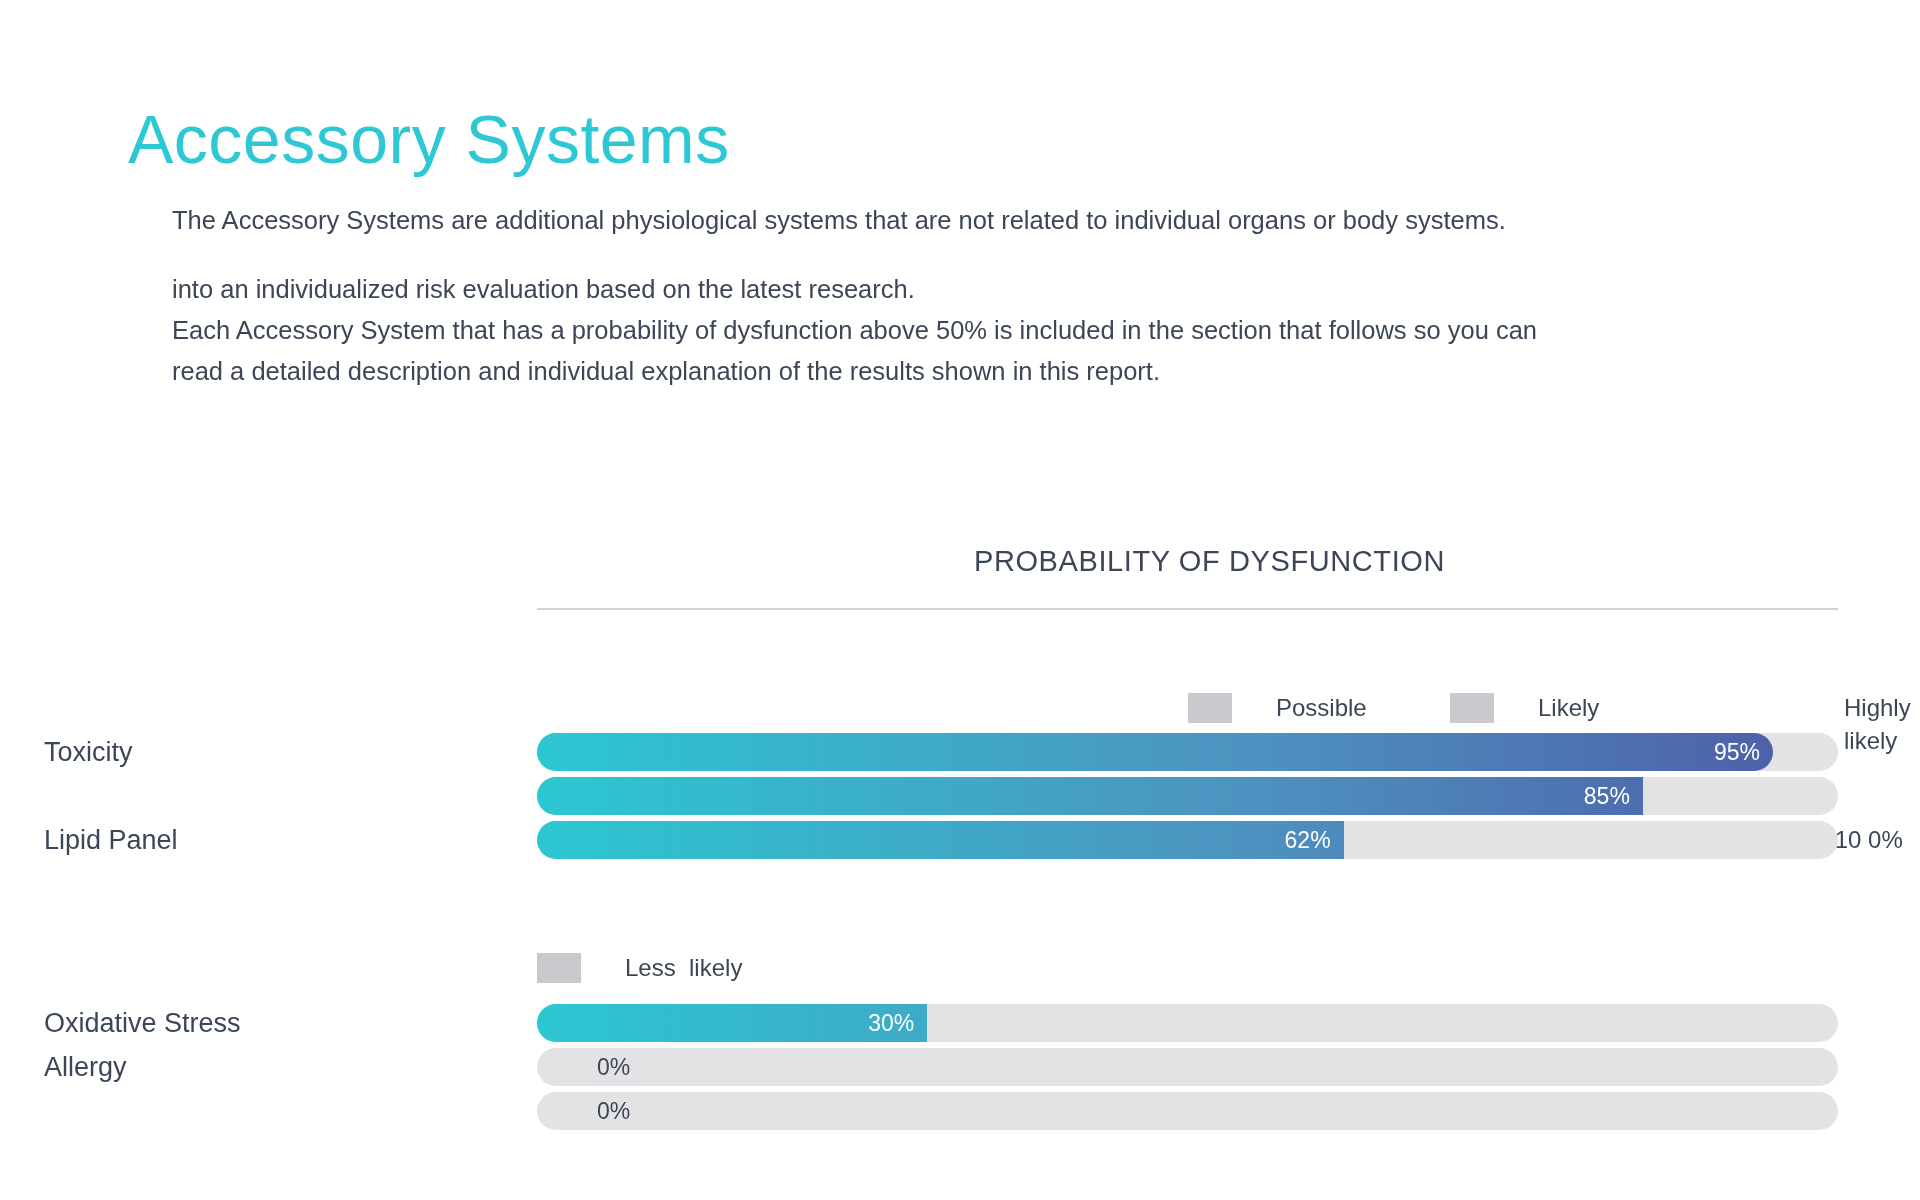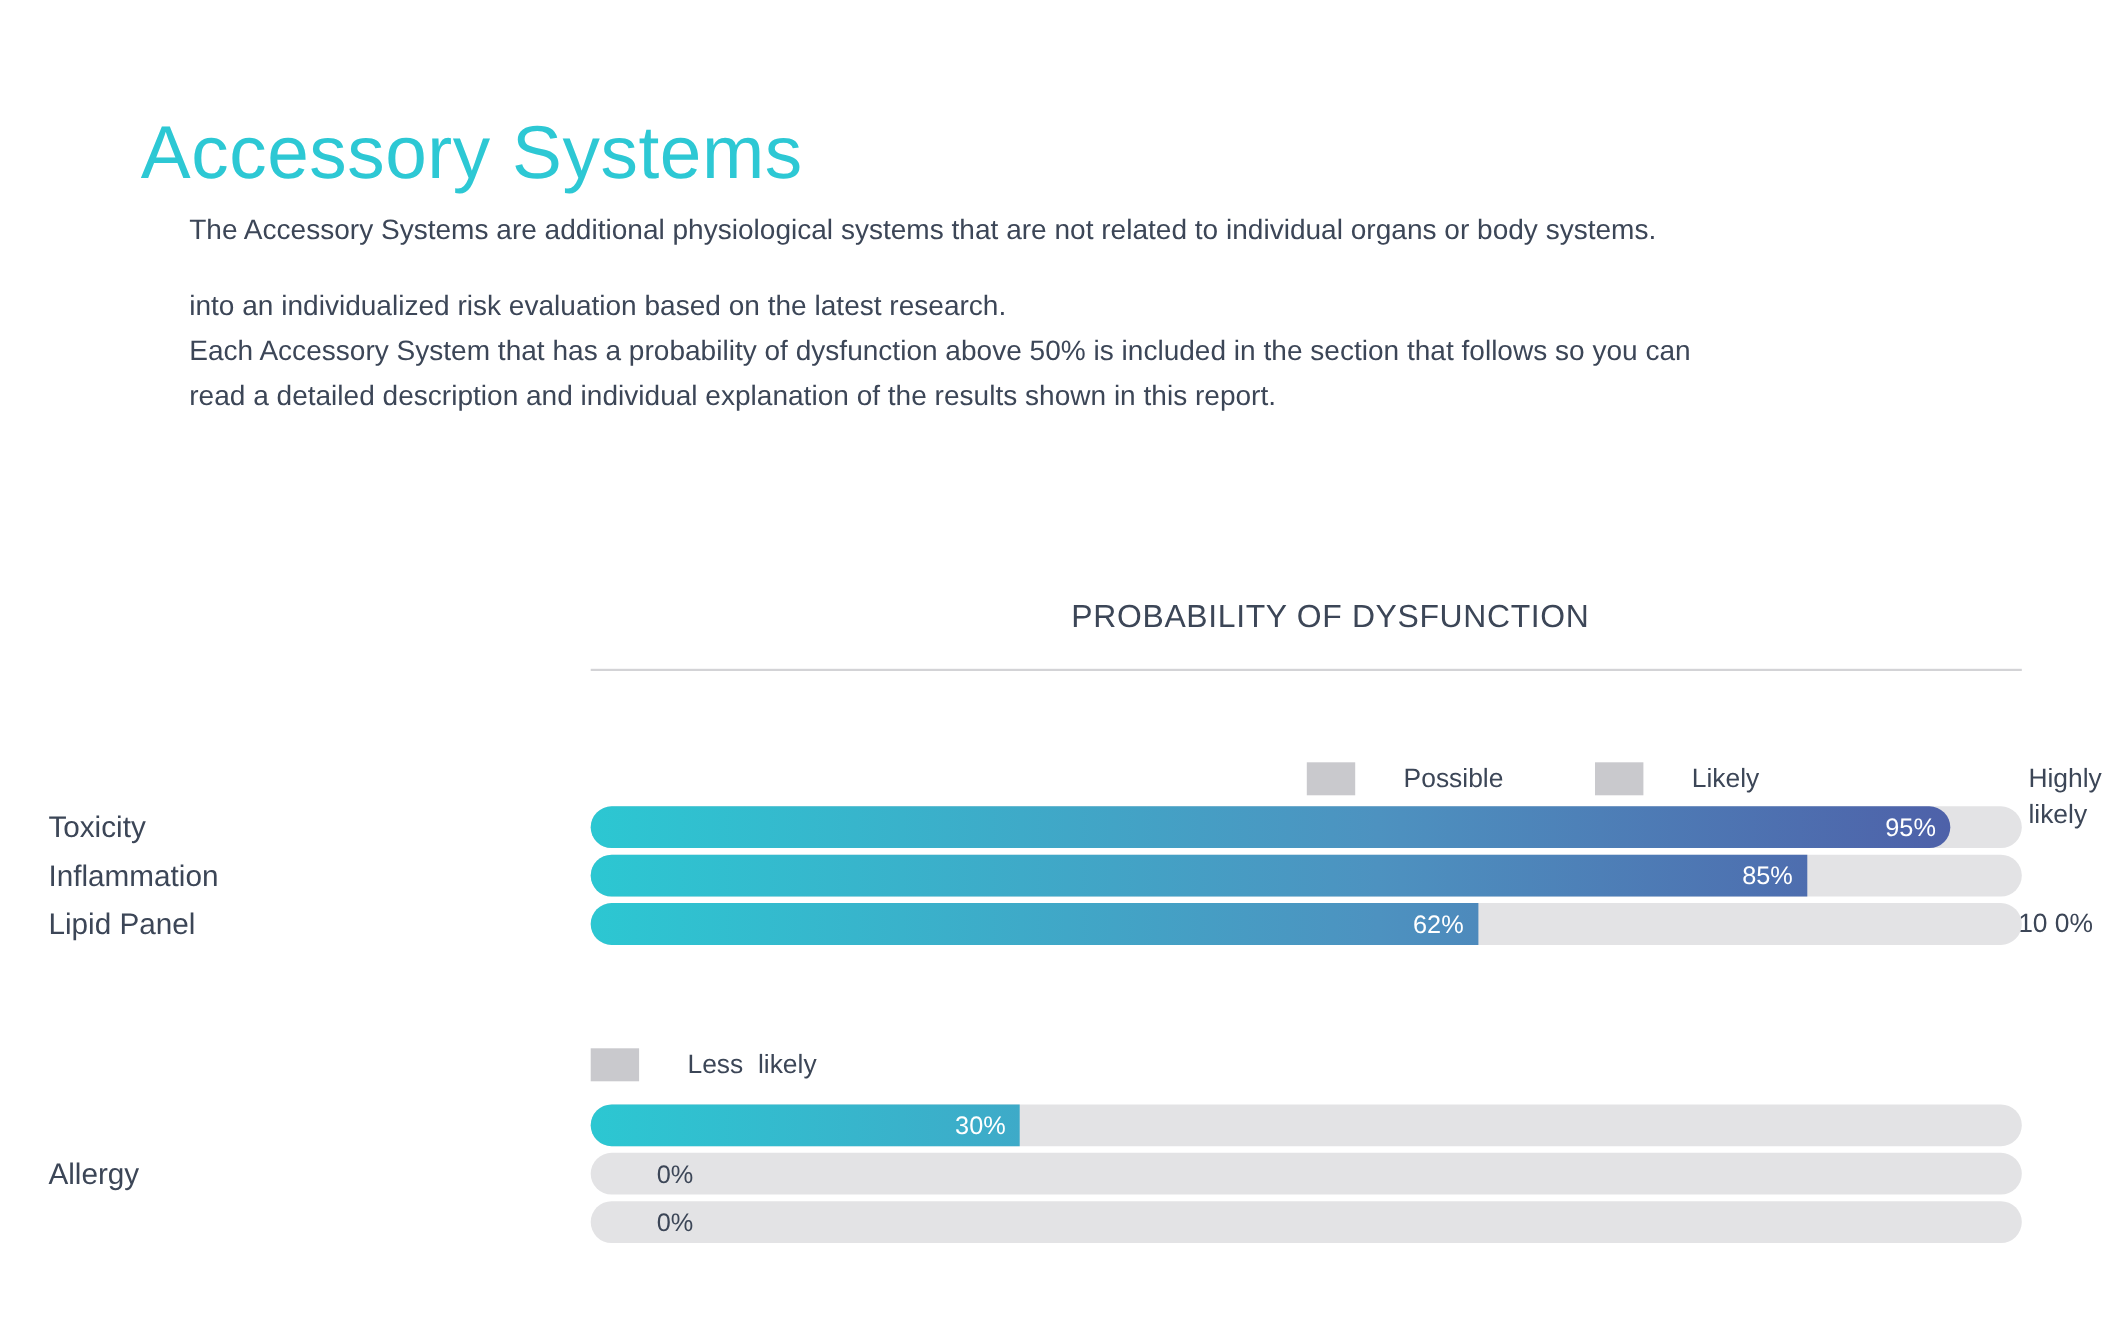--- a/index.html
+++ b/index.html
@@ -28,21 +28,21 @@
     font-weight: 300;
     letter-spacing: 0.5px;
     color: #2dc8d4;
     line-height: 1.05;
     white-space: nowrap;
   }
 
   .intro {
     position: absolute;
     left: 84px;
-    top: 189px;
+    top: 200px;
     width: 1790px;
     color: #3c4657;
     font-size: 25.5px;
     line-height: 41px;
     font-weight: 400;
   }
   .intro p { margin: 0; }
   .intro .para-gap { height: 28px; }
 
   
@@ -225,21 +225,20 @@
     <div class="row" style="top:185px;">
       <div class="row-label">Toxicity</div>
       <div class="track">
         <div class="fill capped" style="width: 95%; background-image: linear-gradient(to right, rgb(44, 199, 210) 0%, rgb(77, 146, 192) 55%, rgb(78, 91, 166) 100%); background-size: 105.263% 100%; background-repeat: no-repeat;">
           <span class="fill-value">95%</span>
         </div>
       </div>
     </div>
 
     <div class="row" style="top:229px;">
-      <div class="row-label">Inflammation</div>
       <div class="track">
         <div class="fill" style="width: 85%; background-image: linear-gradient(to right, rgb(44, 199, 210) 0%, rgb(77, 146, 192) 55%, rgb(78, 91, 166) 100%); background-size: 117.647% 100%; background-repeat: no-repeat;">
           <span class="fill-value">85%</span>
         </div>
       </div>
     </div>
 
     <div class="row" style="top:273px;">
       <div class="row-label">Lipid Panel</div>
       <div class="track">
@@ -249,20 +248,21 @@
       </div>
     </div>
 
     <div class="legend-less">
       <div>Less  likely</div>
       <div>&lt;50%</div>
     </div>
     <div class="legend-tick tick-less"></div>
 
     <div class="row" style="top:456px;">
+      <div class="row-label">Oxidative Stress</div>
       <div class="track">
         <div class="fill" style="width: 30%; background-image: linear-gradient(to right, rgb(44, 199, 210) 0%, rgb(77, 146, 192) 55%, rgb(78, 91, 166) 100%); background-size: 333.333% 100%; background-repeat: no-repeat;">
           <span class="fill-value">30%</span>
         </div>
       </div>
     </div>
 
     <div class="row" style="top:500px;">
       <div class="row-label">Allergy</div>
       <div class="track">

